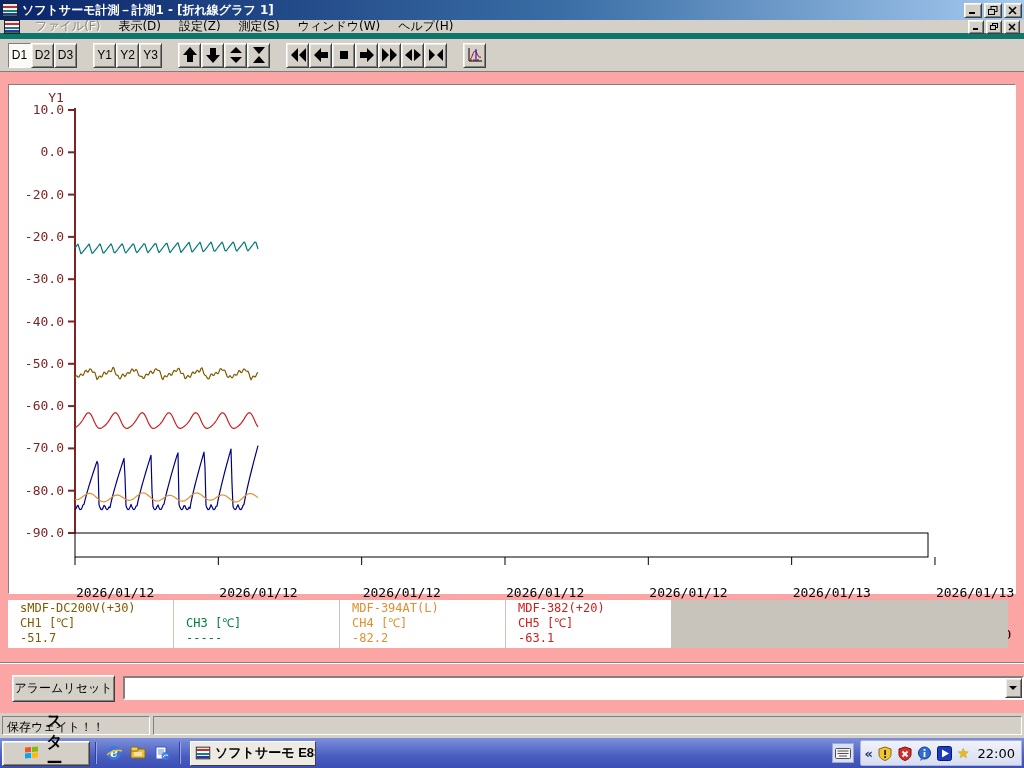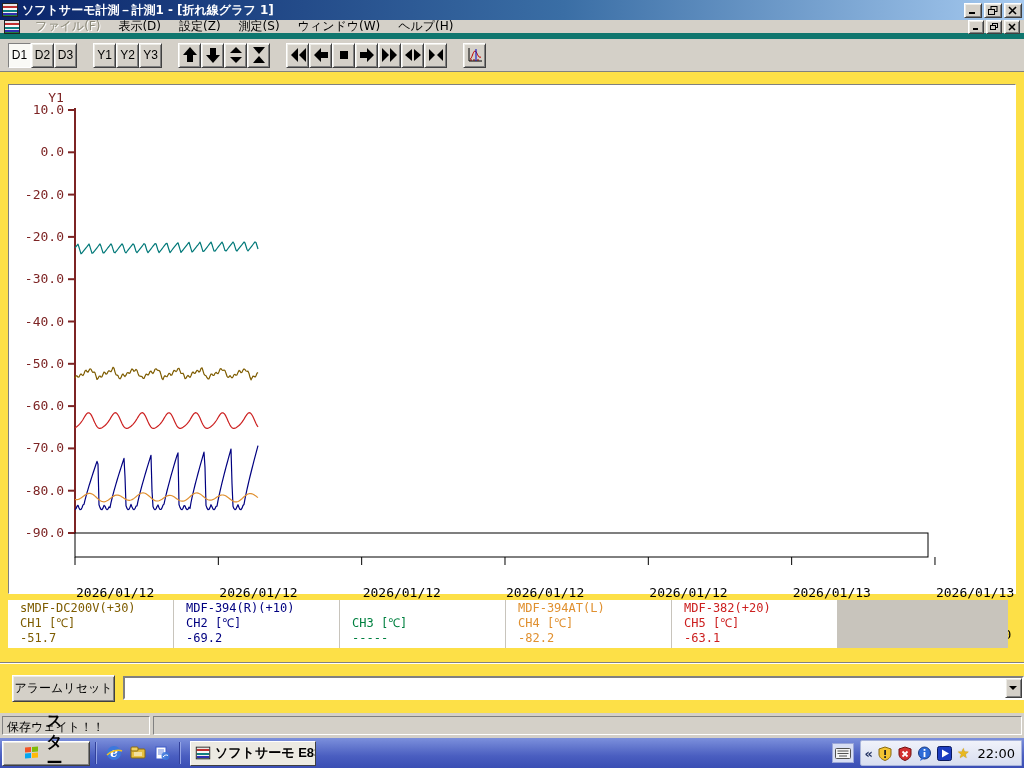--- a/index.html
+++ b/index.html
@@ -1,17 +1,17 @@
 <!DOCTYPE html>
 <html><head>
 <meta charset="utf-8">
 <style>
   html,body{margin:0;padding:0;background:#000;}
   *{box-sizing:border-box;}
-  .screen{position:relative;width:1024px;height:768px;background:#fde047;overflow:hidden;
+  .screen{position:relative;width:1024px;height:768px;background:#fca5a5;overflow:hidden;
           font-family:"DejaVu Sans",sans-serif;-webkit-font-smoothing:none;}
   
   .raised{background:#D4D0C8;border:1px solid;border-color:#FFFFFF #404040 #404040 #FFFFFF;
           box-shadow:inset 1px 1px 0 #ECEBE5, inset -1px -1px 0 #808080;}
   .sunken{border:1px solid;border-color:#808080 #FFFFFF #FFFFFF #808080;}
   
   .titlebar{position:absolute;left:0;top:0;width:1024px;height:20px;
             background:linear-gradient(90deg,#0A246A,#3A6EA5 55%,#A6CAF0);
             display:flex;align-items:center;padding:0 2px;color:#fff;}
   .title-text{font-size:12px;font-weight:bold;margin-left:4px;flex:1;white-space:nowrap;overflow:hidden;}
@@ -294,25 +294,20 @@
     </div>
 
   <div class="legend">
 
       <div class="cell">
         <div style="color: rgb(126, 92, 0);">sMDF-DC200V(+30)</div>
         <div style="color: rgb(126, 92, 0);"><span>CH1</span> <span>[℃]</span></div>
         <div style="color: rgb(126, 92, 0);">-51.7</div>
       </div>
 
-      <div class="cell">
-        <div style="color: rgb(0, 0, 128);">MDF-394(R)(+10)</div>
-        <div style="color: rgb(0, 0, 128);"><span>CH2</span> <span>[℃]</span></div>
-        <div style="color: rgb(0, 0, 128);">-69.2</div>
-      </div>
 
       <div class="cell">
         <div style="color: rgb(0, 128, 64);"></div>
         <div style="color: rgb(0, 128, 64);"><span>CH3</span> <span>[℃]</span></div>
         <div style="color: rgb(0, 128, 64);">-----</div>
       </div>
 
       <div class="cell">
         <div style="color: rgb(224, 144, 48);">MDF-394AT(L)</div>
         <div style="color: rgb(224, 144, 48);"><span>CH4</span> <span>[℃]</span></div>

